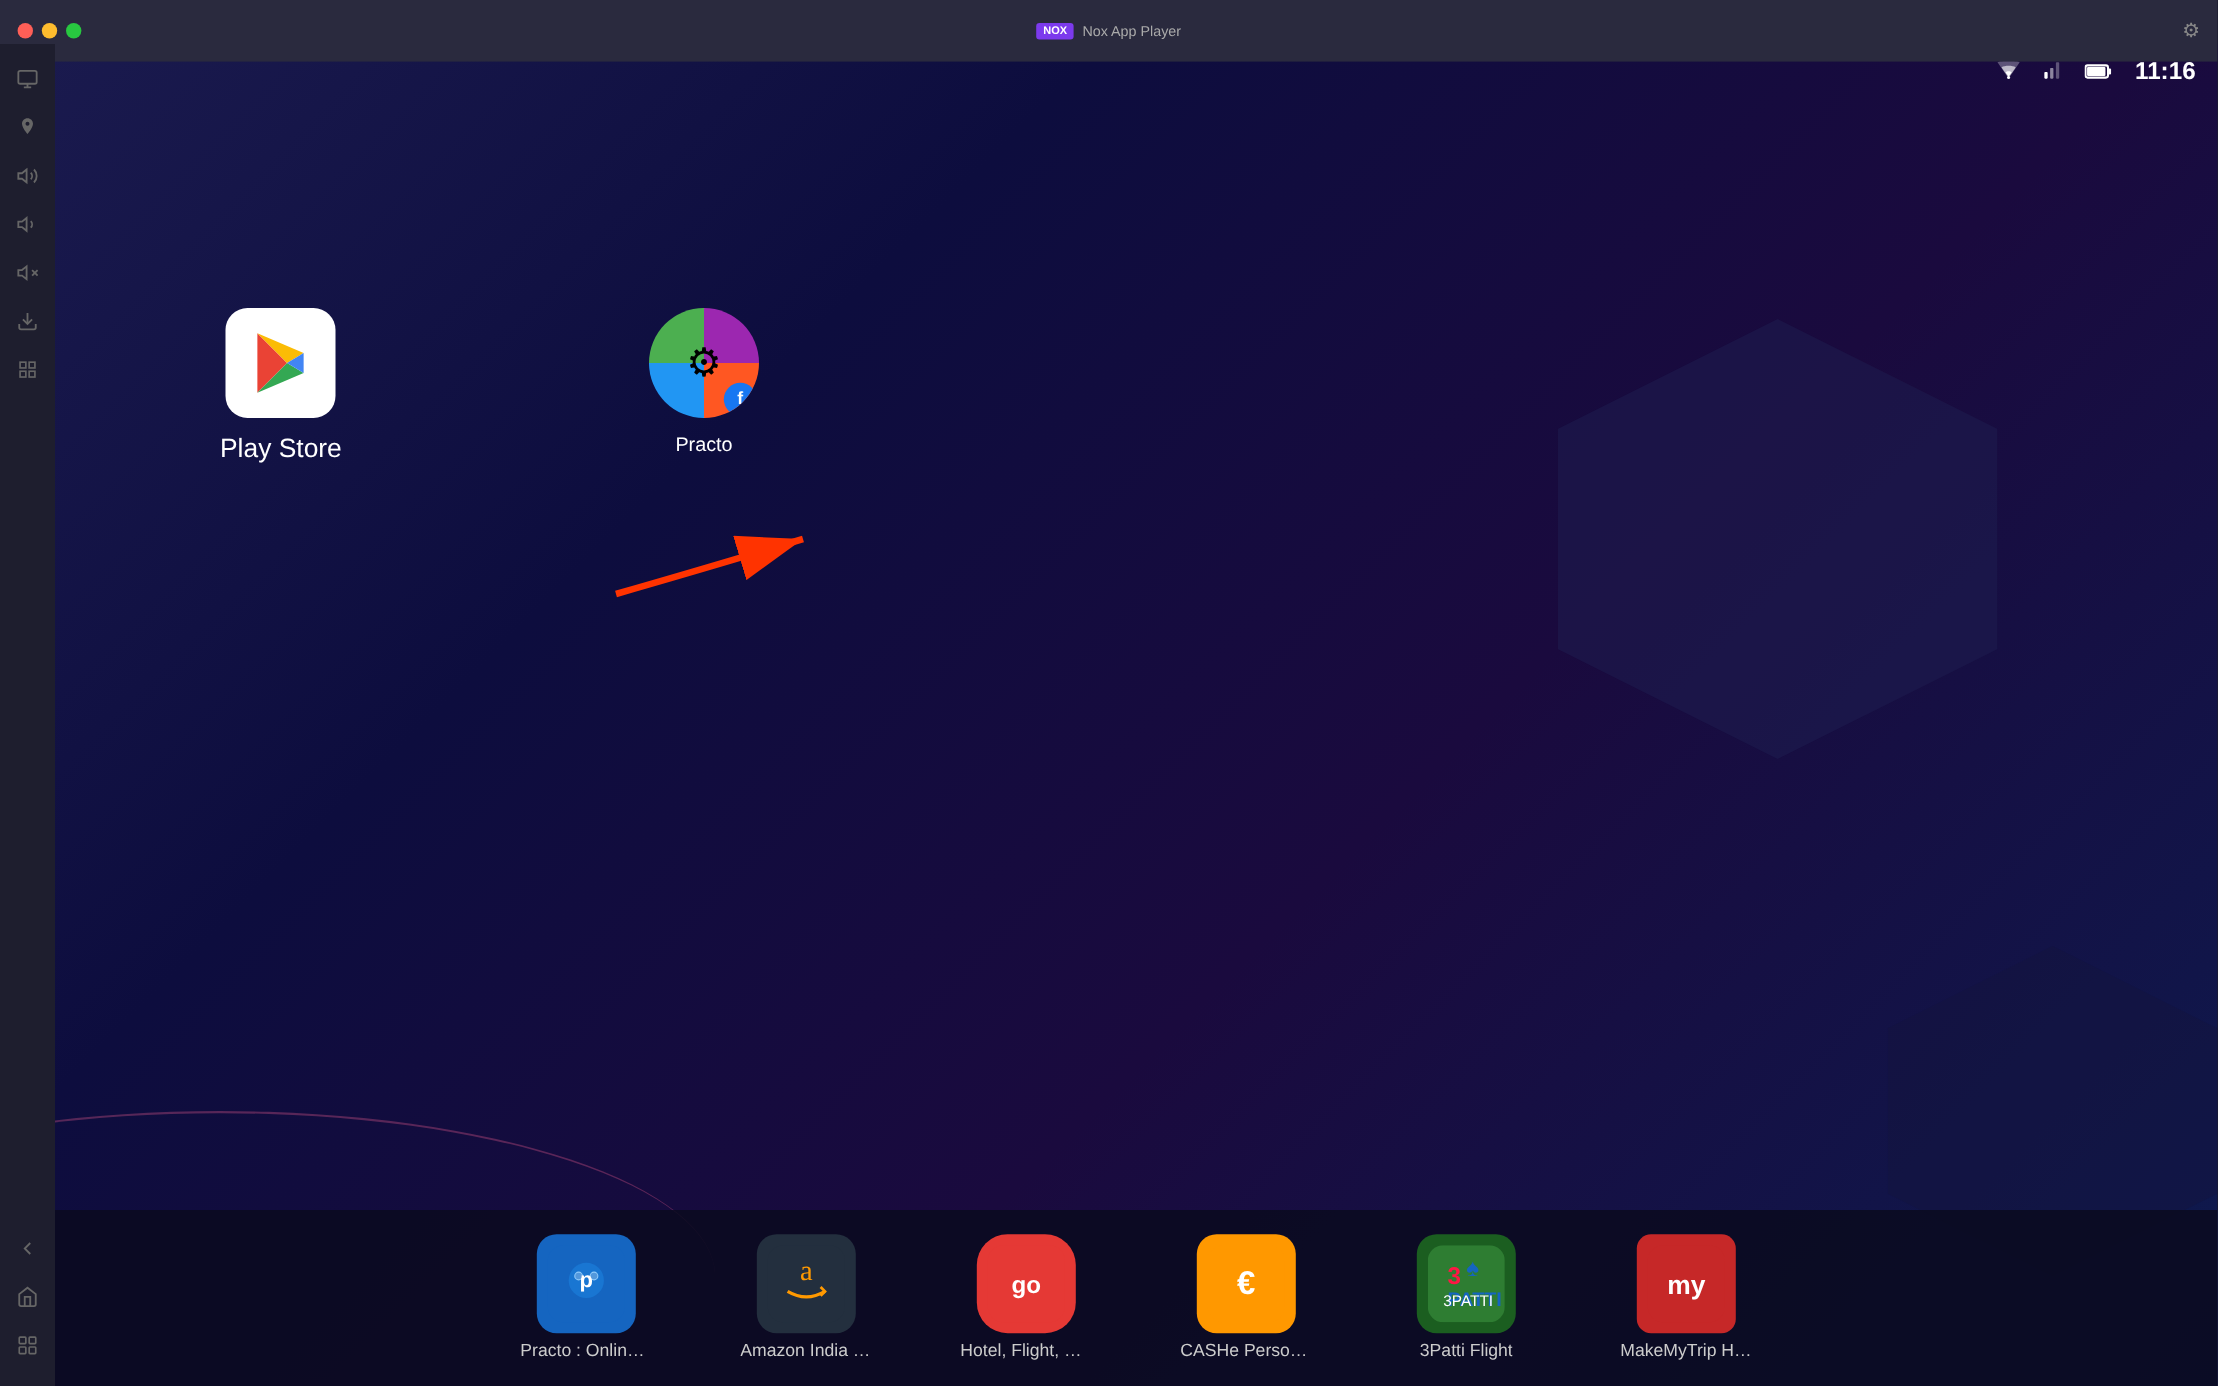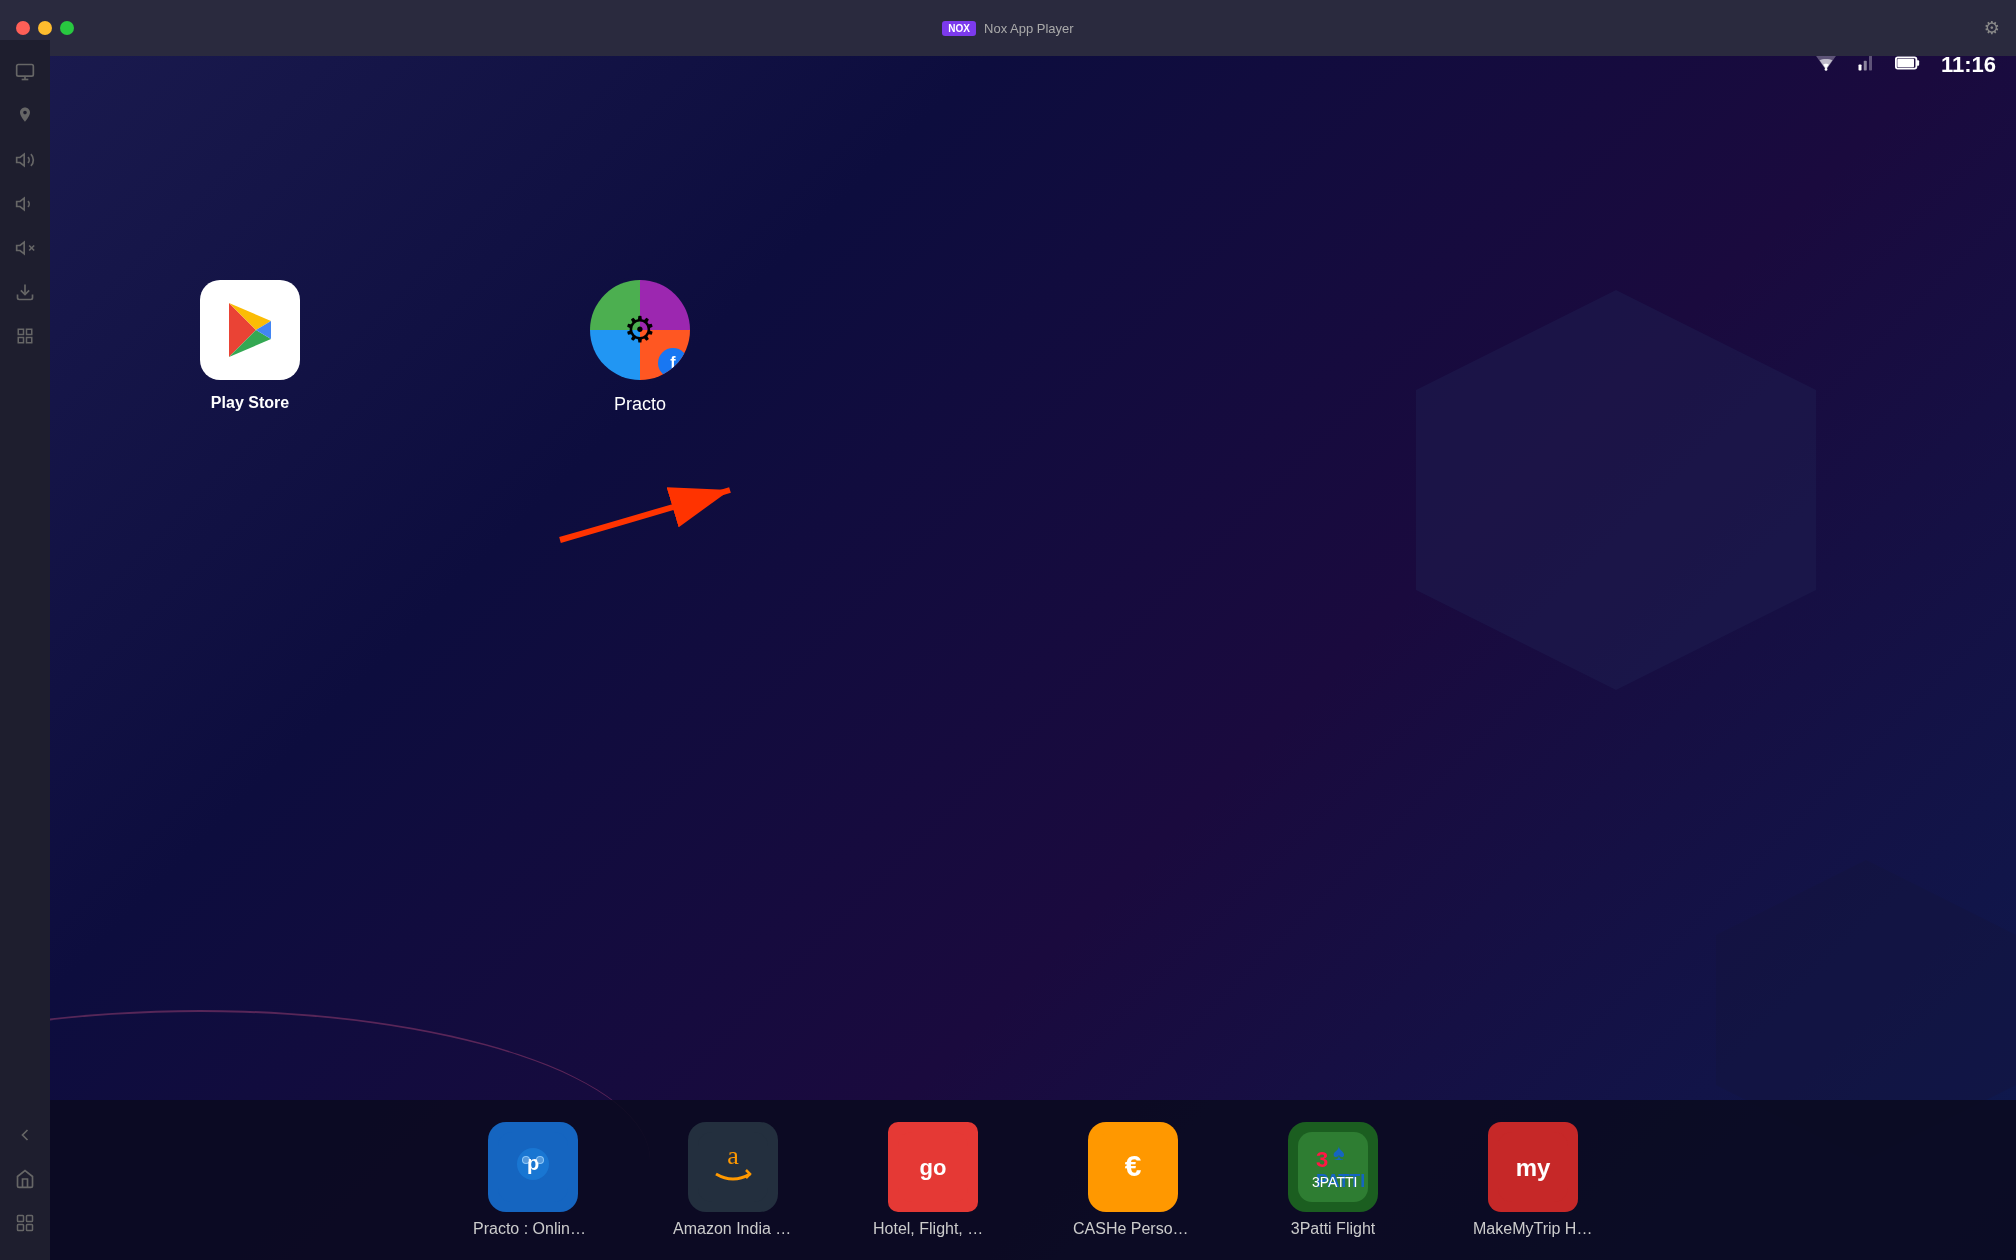--- a/index.html
+++ b/index.html
@@ -137,21 +137,21 @@
       background: rgba(20, 20, 60, 0.4);
       clip-path: polygon(50% 0%, 100% 25%, 100% 75%, 50% 100%, 0% 75%, 0% 25%);
     }
 
     
     .status-bar {
       position: absolute;
       top: 0;
       right: 0;
       display: flex;
-      align-items: center;
+      align-items: flex-end;
       gap: 20px;
       padding: 12px 20px;
       color: white;
       font-size: 18px;
       font-weight: 600;
     }
     .time-text { font-size: 22px; font-weight: bold; }
 
     
     .search-bar {
@@ -347,21 +347,21 @@
 
   <div style="position:absolute; top:240px; left:150px; display:flex; flex-direction:column; align-items:center; gap:14px; cursor:pointer;">
     <div style="width:100px; height:100px; border-radius:20px; background:white; display:flex; align-items:center; justify-content:center;">
       <svg width="60" height="60" viewBox="0 0 40 40">
         <polygon points="6,2 6,38 24,20" fill="#ea4335"></polygon>
         <polygon points="6,2 24,20 34,14" fill="#fbbc05"></polygon>
         <polygon points="6,38 24,20 34,26" fill="#34a853"></polygon>
         <polygon points="24,20 34,14 34,26" fill="#4285f4"></polygon>
       </svg>
     </div>
-    <span style="color:white; font-size:16px;font-weight:bold;">Play Store</span>
+    <span style="color:white; font-size:24px;">Play Store</span>
   </div>
 
   <div style="position:absolute; top:240px; left:540px; display:flex; flex-direction:column; align-items:center; gap:14px; cursor:pointer;">
     <div style="width:100px; height:100px; border-radius:50%; position:relative; overflow:hidden; background: conic-gradient(#9c27b0 0deg 90deg, #ff5722 90deg 180deg, #2196f3 180deg 270deg, #4caf50 270deg 360deg); display:flex; align-items:center; justify-content:center;">
       <span style="font-size:36px; z-index:2;">⚙</span>
       <div style="position:absolute; bottom:2px; right:2px; width:30px; height:30px; background:#1877f2; border-radius:50%; display:flex; align-items:center; justify-content:center; color:white; font-weight:bold; font-size:16px; z-index:3;">f</div>
     </div>
     <span style="color:white; font-size:18px;">Practo</span>
   </div>
 
@@ -398,21 +398,21 @@
           <rect width="70" height="70" rx="14" fill="#232f3e"></rect>
           <text x="35" y="32" text-anchor="middle" fill="#ff9900" font-size="26" font-family="Georgia">a</text>
           <path d="M18 42 Q35 52 52 42" stroke="#ff9900" stroke-width="3" fill="none"></path>
           <path d="M48 38 L52 42 L48 46" stroke="#ff9900" stroke-width="2.5" fill="none"></path>
         </svg>
       </div>
       <span class="dock-label">Amazon India Shop, Pay,...</span>
     </div>
 
     <div class="dock-item">
-      <div class="dock-icon" style="background:#e53935; border-radius:10px;">
+      <div class="dock-icon" style="background:#e53935; border-radius:28px;">
         <svg width="70" height="70" viewBox="0 0 70 70">
           <rect width="70" height="70" rx="14" fill="#e53935"></rect>
           <text x="35" y="43" text-anchor="middle" fill="white" font-size="22" font-weight="bold" font-family="Arial">go</text>
         </svg>
       </div>
       <span class="dock-label">Hotel, Flight, Bus Booking...</span>
     </div>
 
     <div class="dock-item">
       <div class="dock-icon" style="background:#ff9800; border-radius:18px;">

